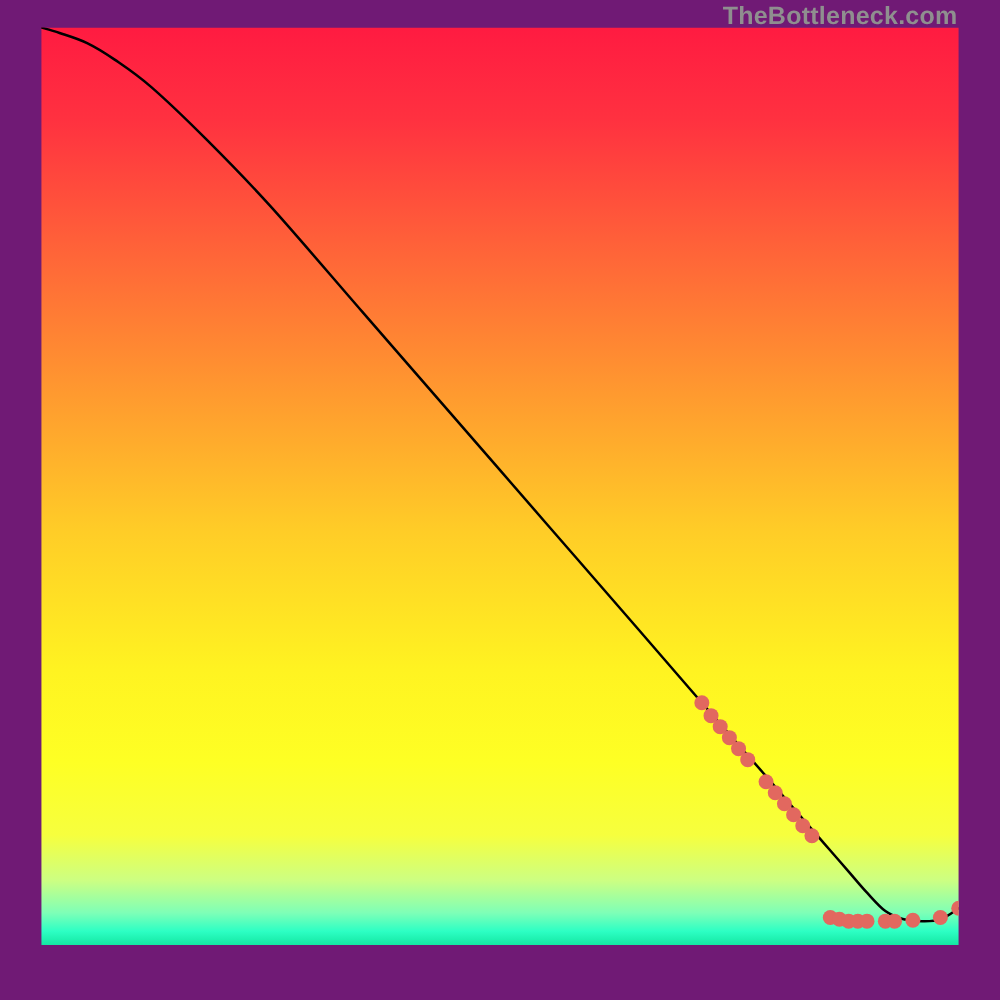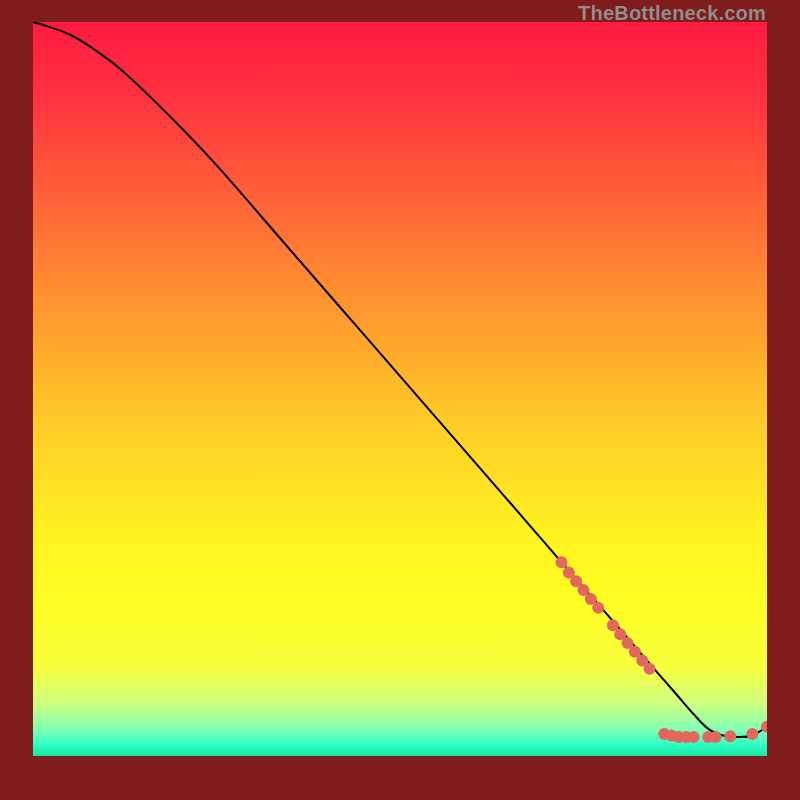--- a/index.html
+++ b/index.html
@@ -7,21 +7,21 @@
     padding: 0;
     width: 800px;
     height: 800px;
     background: #000;
     overflow: hidden;
   }
   .stage {
     position: relative;
     width: 800px;
     height: 800px;
-    background: #7f1d1d;
+    background: #701a75;
   }
   .plot {
     position: absolute;
     left: 33px;
     top: 22px;
     width: 734px;
     height: 734px;
   }
   .watermark {
     position: absolute;

